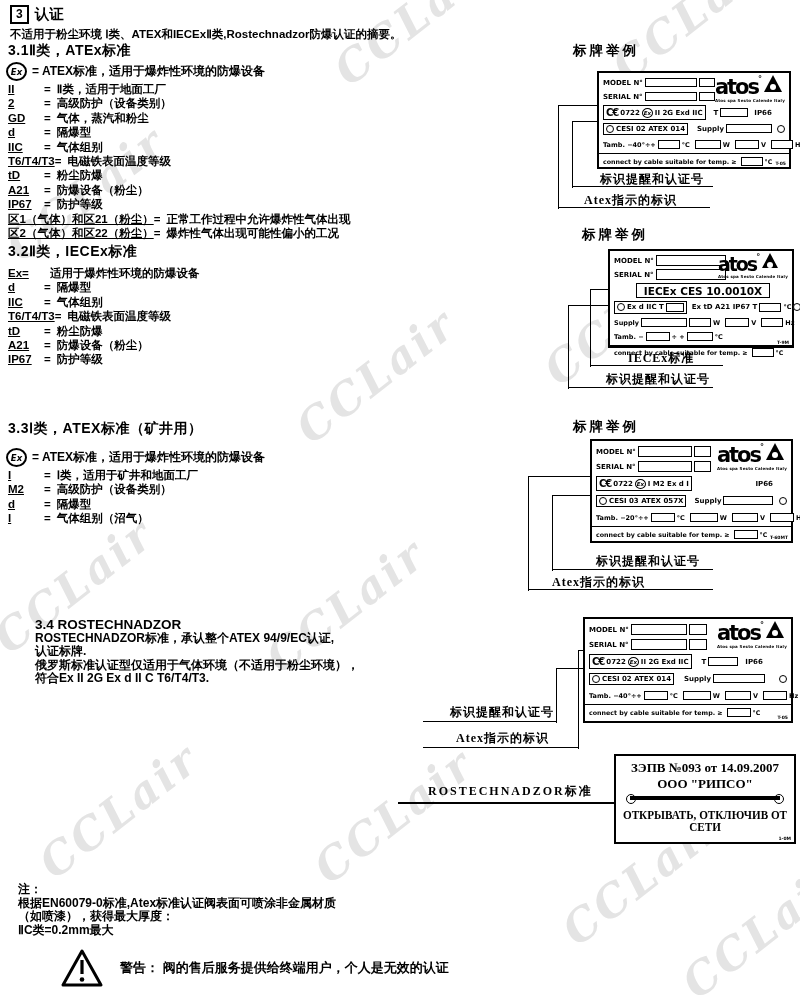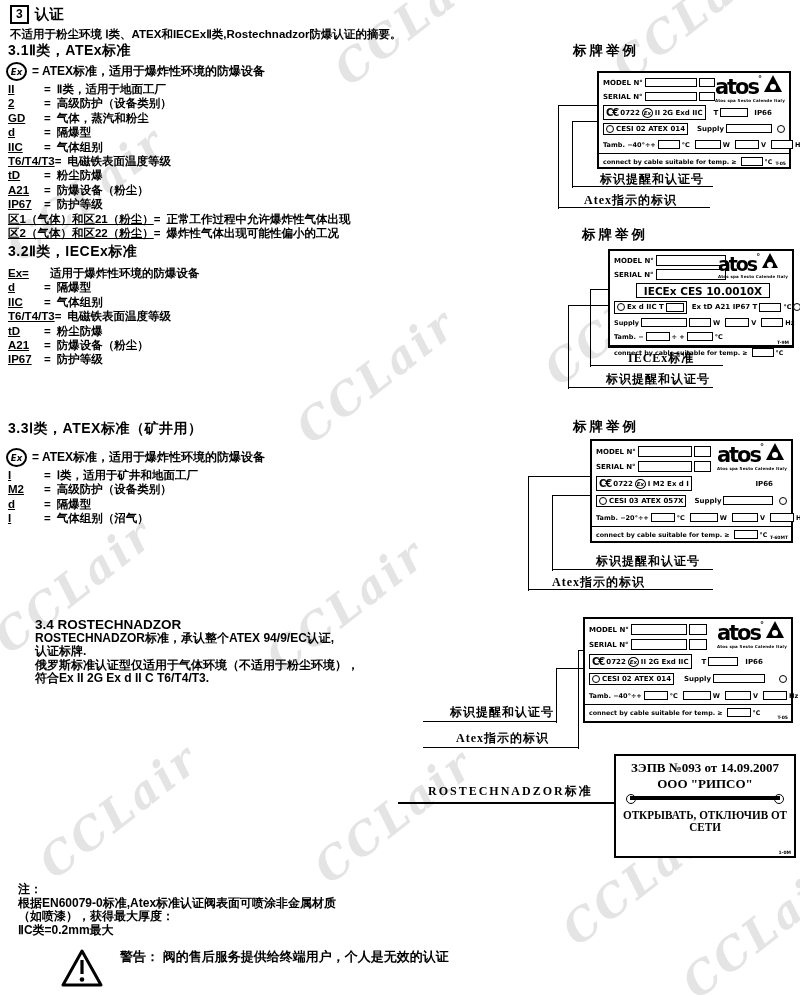--- a/index.html
+++ b/index.html
@@ -18,21 +18,21 @@
   .exline{display:flex;align-items:center;gap:5px;font-size:12px;font-weight:bold;}
   .ex-badge{width:17px;height:15px;border:2px solid #000;border-radius:50%;display:inline-flex;
             align-items:center;justify-content:center;font:italic bold 8.5px "DejaVu Sans",sans-serif;flex:none;}
   .defs{font-weight:bold;font-size:11.5px;line-height:14.4px;width:545px;}
   .def-row{display:flex;white-space:nowrap;}
   .dt{min-width:36px;text-decoration:underline;}
   .ds{margin-right:6px;}
   .para{font-size:12px;font-weight:bold;line-height:13.5px;width:520px;}
   .para .ph{font-size:13.5px;}
   .notes{font-size:12px;font-weight:bold;line-height:13.5px;}
-  .warnrow{display:flex;align-items:flex-start;gap:16px;}
+  .warnrow{display:flex;align-items:center;gap:16px;}
   .warntext{font-size:13px;font-weight:bold;}
   
   .figtitle{position:absolute;z-index:2;font-size:13.5px;font-weight:bold;letter-spacing:3px;}
   .figlabel{position:absolute;z-index:2;font:bold 12px "Liberation Serif",serif;letter-spacing:1px;white-space:nowrap;}
   
   .conn{position:absolute;z-index:1;border:0 solid #000;}
   .cl{border-left-width:1.5px;border-top-width:1.5px;}
   .ul{border-top-width:1.5px;}
   .ul2{border-top-width:2px;}
   
@@ -531,21 +531,21 @@
       <span>connect by cable suitable for temp. ≥</span>
       <span class="bx" style="width:24px;margin-left:2px"></span>
       <span>°C</span>
     </div>
     <span class="pref">T-05</span>
   </div>
 
   <div class="conn ul2" style="left:398px;top:802px;width:218px"></div>
   <div class="figlabel" style="left:428px;top:783px;letter-spacing:2px">ROSTECHNADZOR标准</div>
 
-  <div class="plate rus" style="left:614px;top:754px;width:182px;height:104px">
+  <div class="plate rus" style="left:614px;top:754px;width:182px;height:90px">
     <div class="rus-l1">ЗЭПВ №093 от 14.09.2007</div>
     <div class="rus-l2">ООО "РИПСО"</div>
     <span class="rus-circ" style="left:10px"></span>
     <span class="rus-circ" style="right:10px"></span>
     <div class="rus-bar"></div>
     <div class="rus-l3">ОТКРЫВАТЬ, ОТКЛЮЧИВ ОТ СЕТИ</div>
     <span class="pref">1-0M</span>
   </div>
 
 </div>

